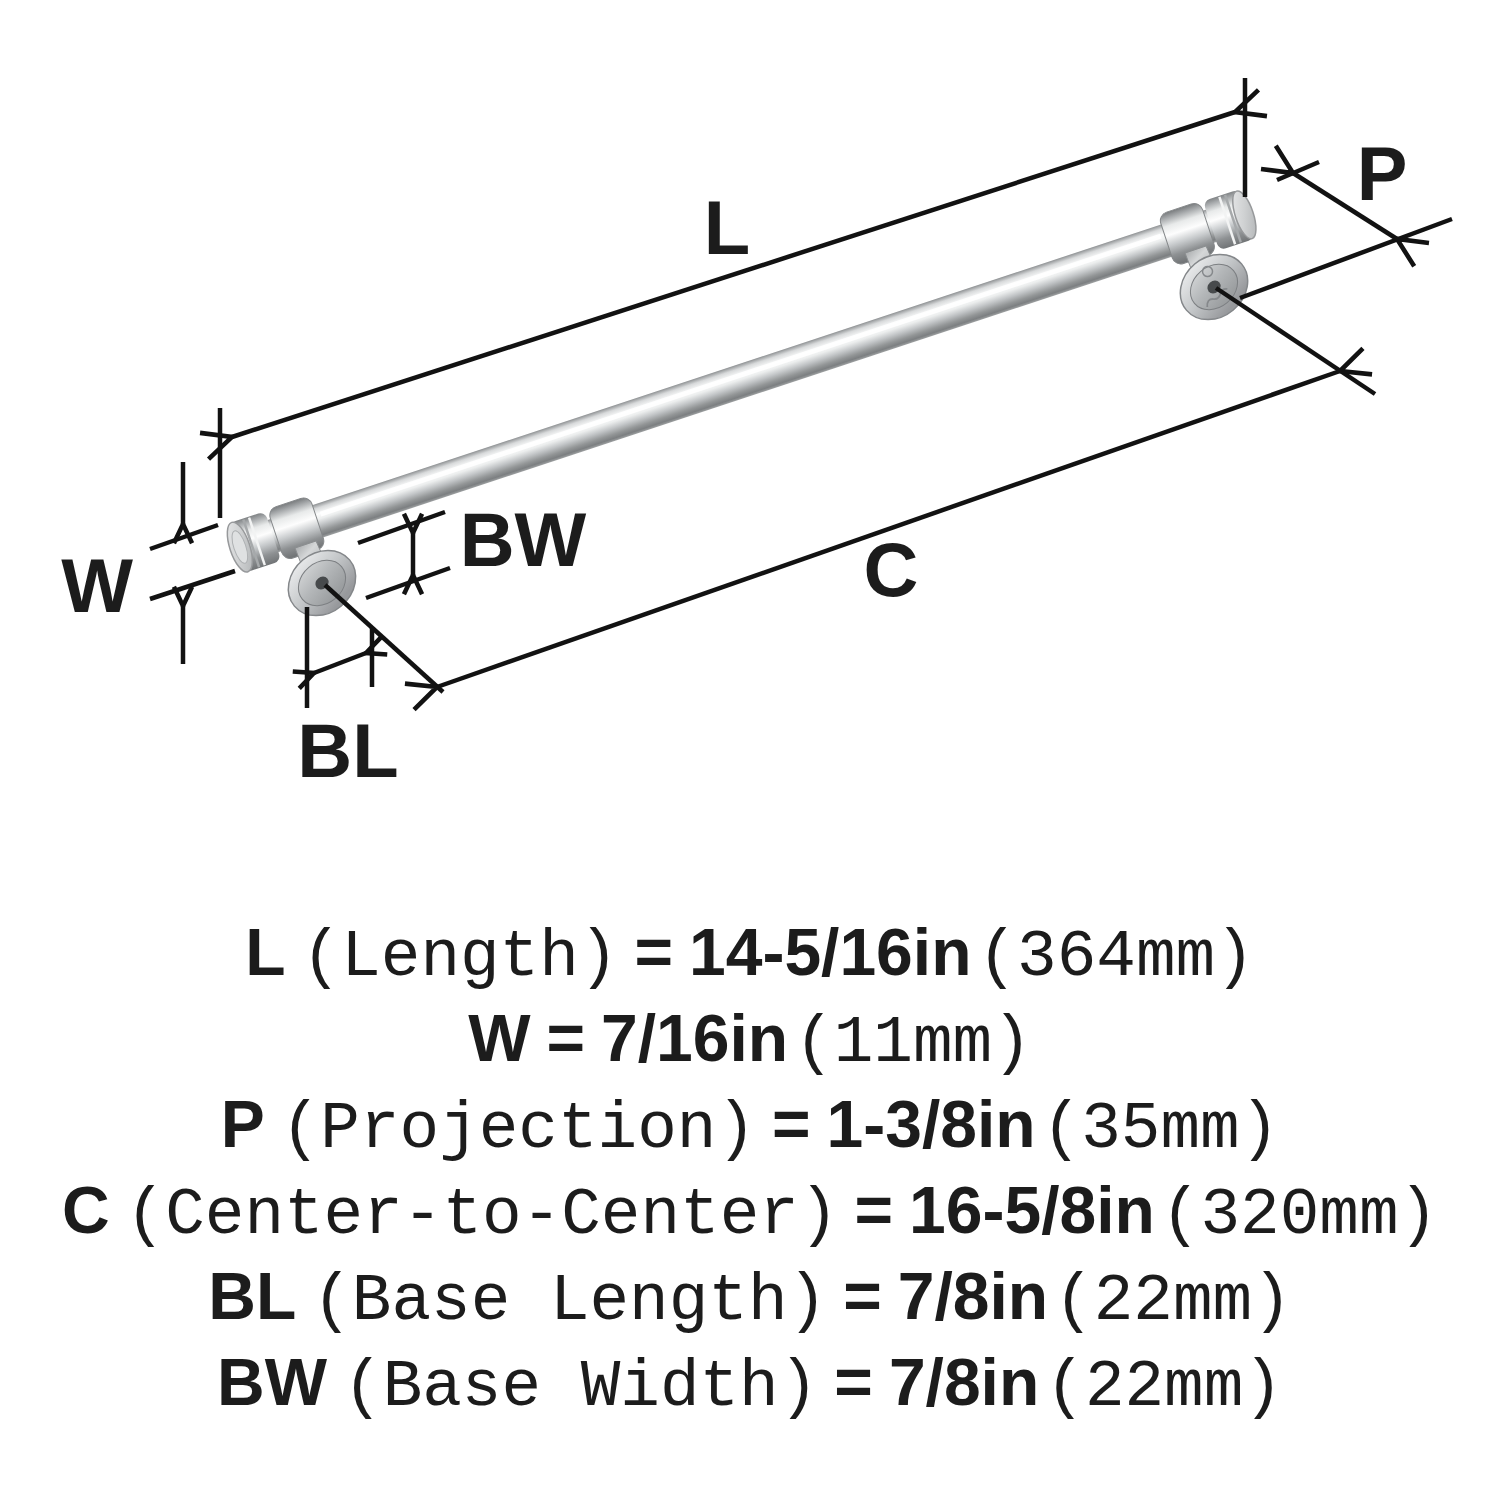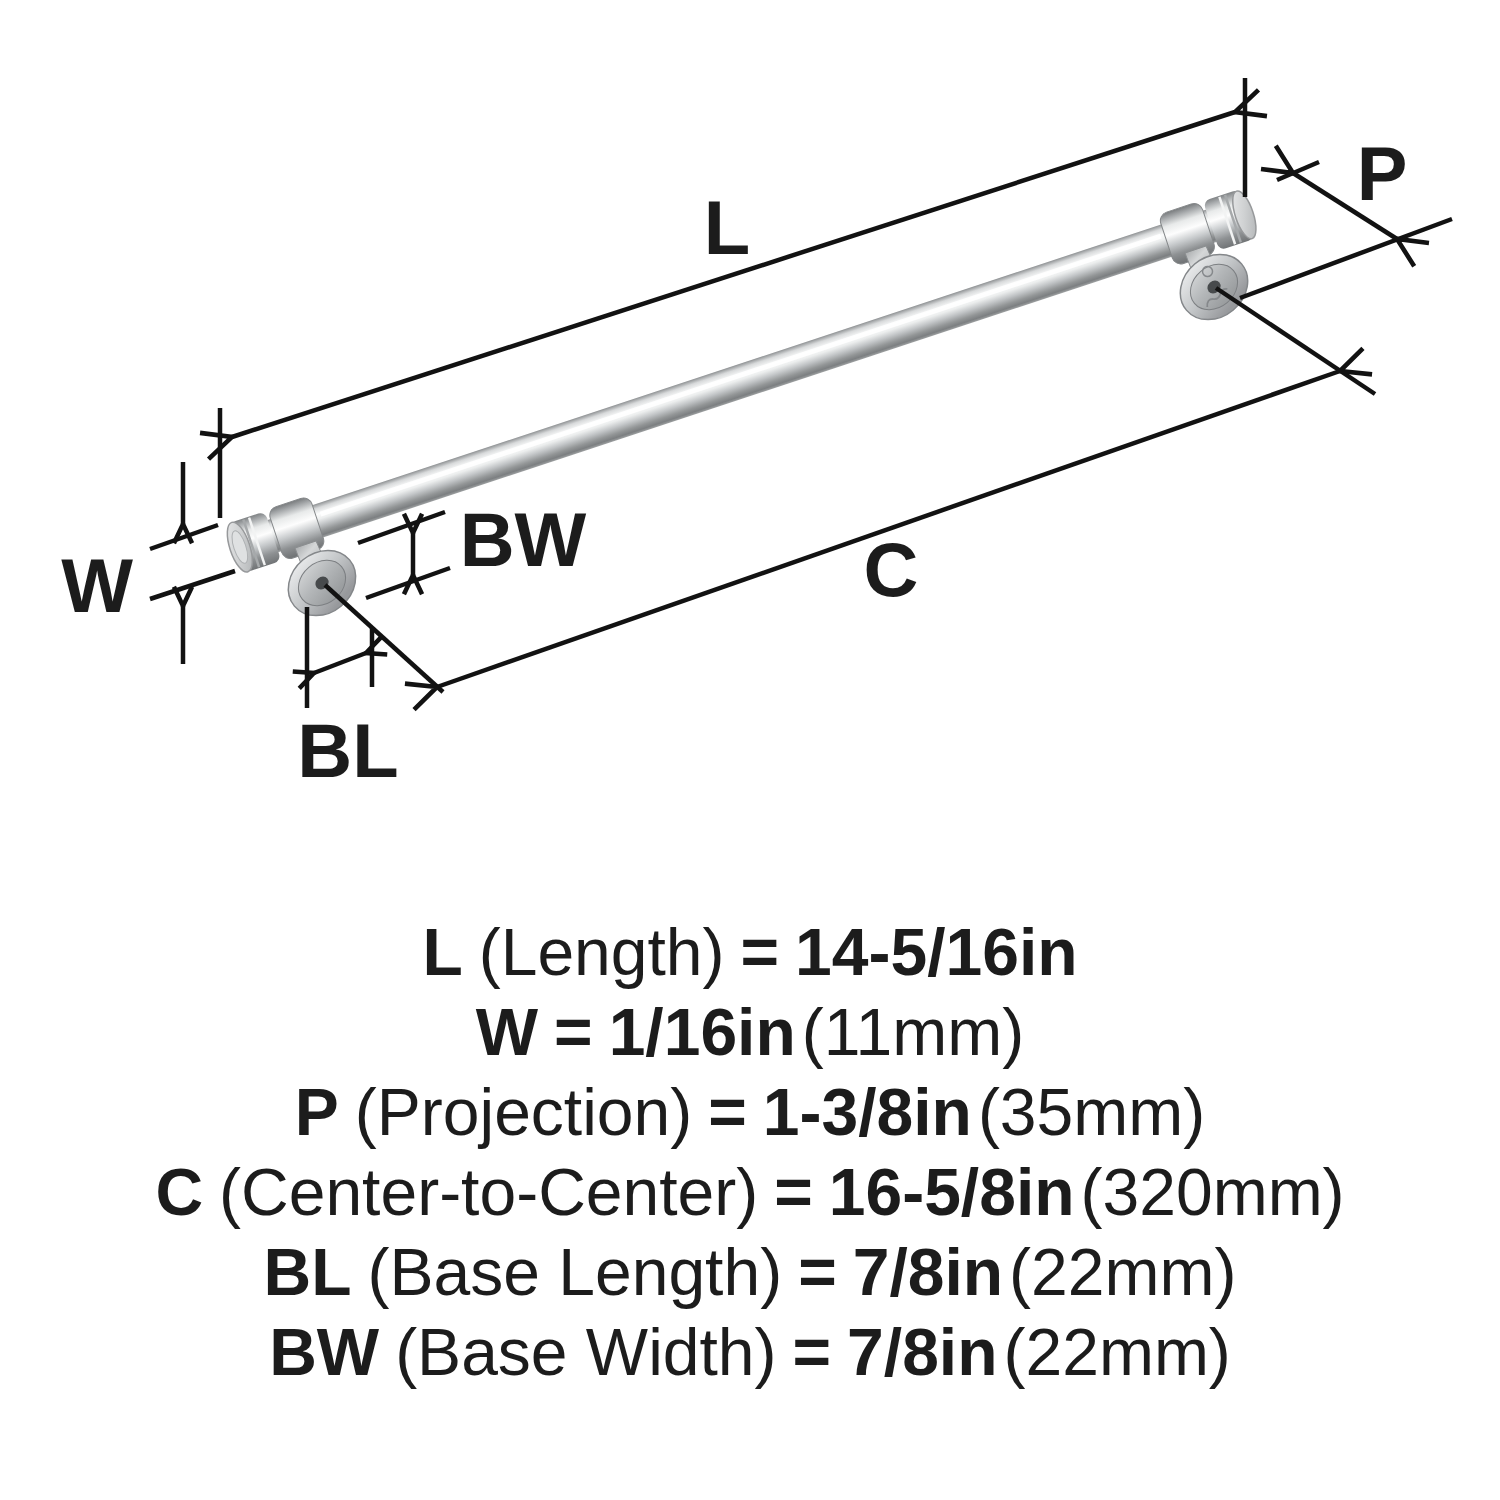--- a/index.html
+++ b/index.html
@@ -18,21 +18,21 @@
     font-weight:700;font-size:76px;text-anchor:middle;
   }
   
   .specs{
     position:absolute;top:912px;left:0;right:0;
     color:var(--text,#1c1c1c);
     font-size:66px;line-height:80px;
   }
   .spec-line{display:flex;justify-content:center;align-items:baseline;gap:16px;white-space:nowrap;}
   .spec-line .b{font-weight:700;}
-  .spec-line .r{font-weight:400;}
+  .spec-line .r{font-weight:400;font-family:Liberation Mono, monospace;}
   .joined{display:inline-flex;align-items:baseline;gap:6px;}
 </style>
 </head>
 <body>
 
 <div class="page">
 
   <svg class="diagram-svg" width="1500" height="880" viewBox="0 0 1500 880">
     <defs>
       <marker id="ah" viewBox="0 0 30 30" refX="6" refY="15" markerWidth="46" markerHeight="46" orient="auto-start-reverse" markerUnits="userSpaceOnUse">
@@ -164,28 +164,29 @@
   </svg>
 
   <div class="specs">
 
     <div class="spec-line">
       <span class="b">L</span>
       <span class="r">(Length)</span>
       <span class="b">=</span>
       <span class="joined">
           <span class="b">14-5/16in</span>
+          <span class="r">(364mm)</span>
         </span>
     </div>
 
     <div class="spec-line">
       <span class="b">W</span>
       <span class="b">=</span>
       <span class="joined">
-          <span class="b">1/16in</span>
+          <span class="b">7/16in</span>
           <span class="r">(11mm)</span>
         </span>
     </div>
 
     <div class="spec-line">
       <span class="b">P</span>
       <span class="r">(Projection)</span>
       <span class="b">=</span>
       <span class="joined">
           <span class="b">1-3/8in</span>

